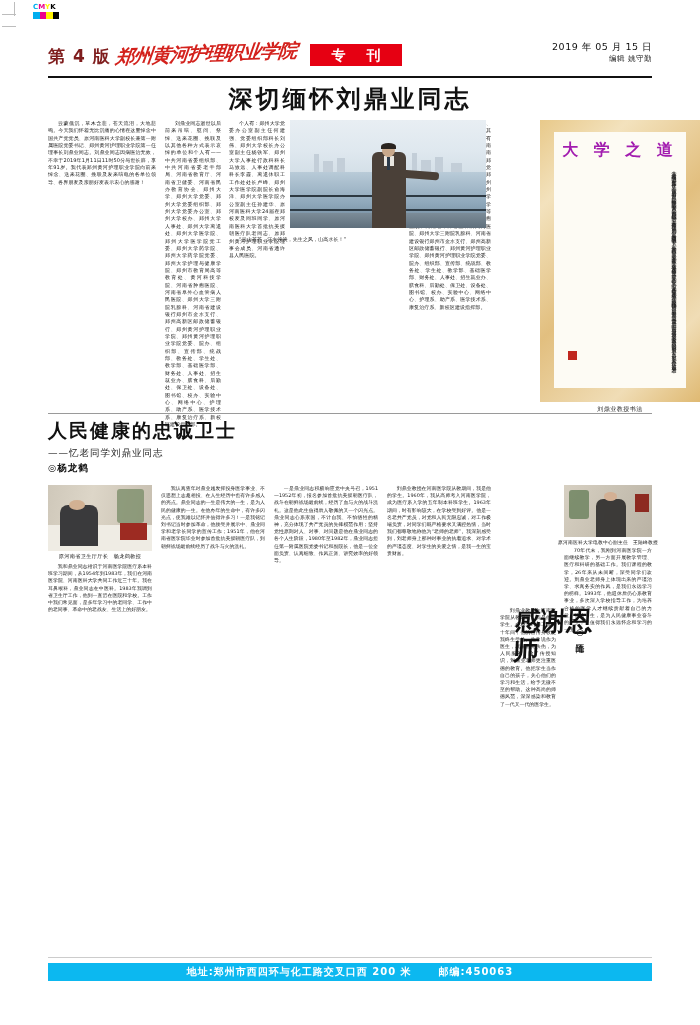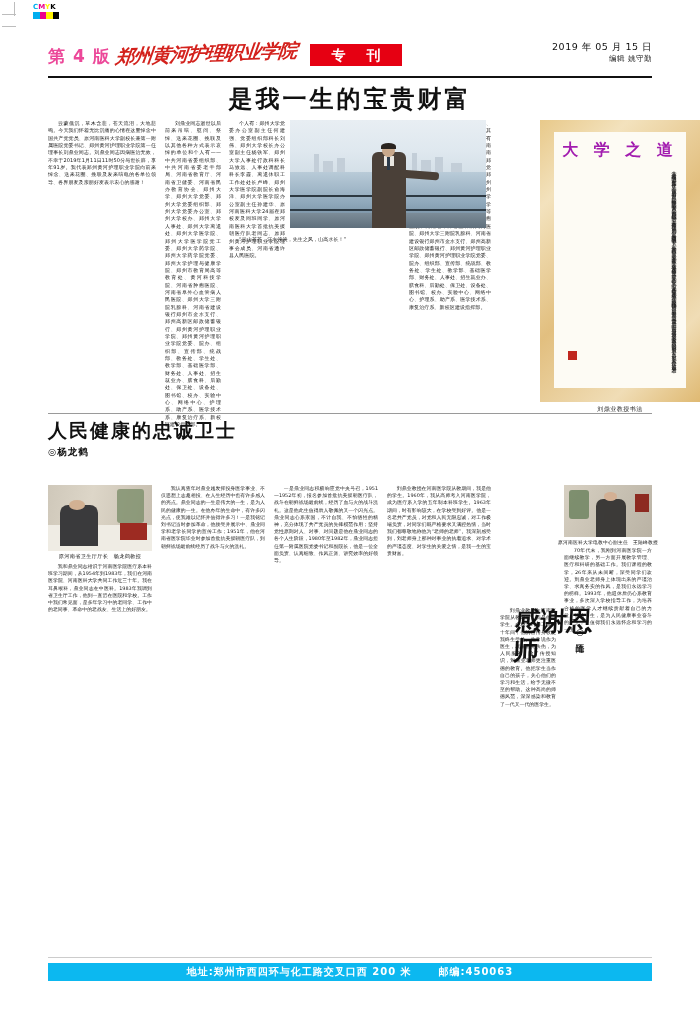--- a/index.html
+++ b/index.html
@@ -22,21 +22,21 @@
   .cm-y{color:#fff200;}
   .cm-k{color:#000000;}
   .cmyk-bar{position:absolute;left:33px;top:12px;width:26px;height:7px;display:flex;}
   .cmyk-bar i{flex:1;display:block;height:7px;}
   .tick{position:absolute;background:#bdbdbd;}
   .tick.h{width:14px;height:1px;}
   .tick.v{width:1px;height:14px;}
 
   
   .masthead{position:absolute;left:48px;top:40px;width:604px;height:36px;}
-  .issue-no{position:absolute;left:0;top:5px;font-size:17px;font-weight:bold;letter-spacing:1px;color:#ec4899;font-family:"DejaVu Sans","Liberation Sans",sans-serif;}
+  .issue-no{position:absolute;left:0;top:5px;font-size:17px;font-weight:bold;letter-spacing:1px;color:#7f1d1d;font-family:"DejaVu Sans","Liberation Sans",sans-serif;}
   .paper-name{position:absolute;left:68px;top:1px;font-size:19px;color:#d3211c;font-family:"DejaVu Serif","Liberation Serif",serif;font-style:italic;font-weight:bold;letter-spacing:-1px;transform:skewX(-8deg) rotate(-2deg);white-space:nowrap;}
   .section-tag{position:absolute;left:262px;top:4px;width:92px;height:22px;background:#e60012;color:#fff;font-size:14px;font-weight:bold;letter-spacing:8px;text-align:center;line-height:22px;text-indent:8px;}
   .issue-date{position:absolute;right:0;top:0px;text-align:right;font-size:9.5px;line-height:13px;color:#111;letter-spacing:0.5px;}
   .issue-editor{position:absolute;right:0;top:13px;text-align:right;font-size:7.5px;line-height:12px;color:#222;letter-spacing:0.5px;}
   .rule-thick{position:absolute;left:48px;top:76px;width:604px;height:2px;background:#111;}
 
   
   .headline1{position:absolute;left:48px;top:83px;width:604px;text-align:center;font-size:24px;font-weight:bold;letter-spacing:3px;font-family:"DejaVu Sans","Liberation Sans",sans-serif;color:#111;}
 
   
@@ -148,21 +148,21 @@
 
   <div class="masthead">
     <div class="issue-no">第 4 版</div>
     <div class="paper-name">郑州黄河护理职业学院</div>
     <div class="section-tag">专 刊</div>
     <div class="issue-date">2019 年 05 月 15 日</div>
     <div class="issue-editor">编辑 姚守勤</div>
   </div>
   <div class="rule-thick"></div>
 
-  <div class="headline1">是我一生的宝贵财富</div>
+  <div class="headline1">深切缅怀刘鼎业同志</div>
 
   <div class="art1">
     <div class="col c1">
         <p>云蒙低沉，草木含悲，苍天流泪，大地悲鸣。今天我们怀着无比沉痛的心情在这里悼念中国共产党党员、原河南医科大学副校长兼第一附属医院党委书记、郑州黄河护理职业学院第一任理事长刘鼎业同志。刘鼎业同志因病医治无效，不幸于2019年1月11日11时50分与世长辞，享年91岁。我代表郑州黄河护理职业学院向前来悼念、送来花圈、挽联及发来唁电的各单位领导、各界朋友及亲朋好友表示衷心的感谢！</p>
       </div>
     <div class="col c2">
         <p>刘鼎业同志逝世以后前来吊唁、慰问、祭悼、送来花圈、挽联及以其他各种方式表示哀悼的单位和个人有——中共河南省委组织部、中共河南省委老干部局、河南省教育厅、河南省卫健委、河南省民办教育协会、郑州大学、郑州大学党委、郑州大学党委组织部、郑州大学党委办公室、郑州大学校办、郑州大学人事处、郑州大学离退处、郑州大学医学院、郑州大学医学院党工委、郑州大学药学院、郑州大学药学院党委、郑州大学护理与健康学院、郑州市教育局高等教育处、黄河科技学院、河南省肿瘤医院、河南省阜外心血管病人民医院、郑州大学三附院乳腺科、河南省建设银行郑州市金水支行、郑州高新区邮政储蓄银行、郑州黄河护理职业学院、郑州黄河护理职业学院党委、院办、组织部、宣传部、统战部、教务处、学生处、教学部、基础医学部、财务处、人事处、招生就业办、膳食科、后勤处、保卫处、设备处、图书馆、校办、实验中心、网络中心、护理系、助产系、医学技术系、康复治疗系、新校区建设指挥部。</p>
       </div>
     <div class="col c3">
         <p>个人有：郑州大学党委办公室副主任何建强、党委组织部科长刘伟、郑州大学校长办公室副主任杨铁军、郑州大学人事处行政科科长马致远、人事处调配科科长李霞、离退休职工工作处处长卢峰、郑州大学医学院副院长俞海洋、郑州大学医学院办公室副主任孙建华、原河南医科大学24届在郑校友及同班同学、原河南医科大学首批抗美援朝医疗队老同志、原郑州黄河护理职业学院理事会成员、河南省通许县人民医院。</p>
@@ -204,20 +204,21 @@
         <div class="callig-seal"></div>
       </div>
     </div>
     <div class="callig-cap" style="top:285px;">刘鼎业教授书法</div>
   </div>
 
   <div class="divider1"></div>
 
   <div class="headline2">
     <div class="h2-main">人民健康的忠诚卫士</div>
+    <div class="h2-sub">——忆老同学刘鼎业同志</div>
     <div class="h2-author">◎杨龙鹤</div>
   </div>
 
   <div class="art2">
 
     <div class="photo2">
       <div class="wall"></div>
       <div class="green"></div>
       <div class="bed"></div>
       <div class="person"></div>

